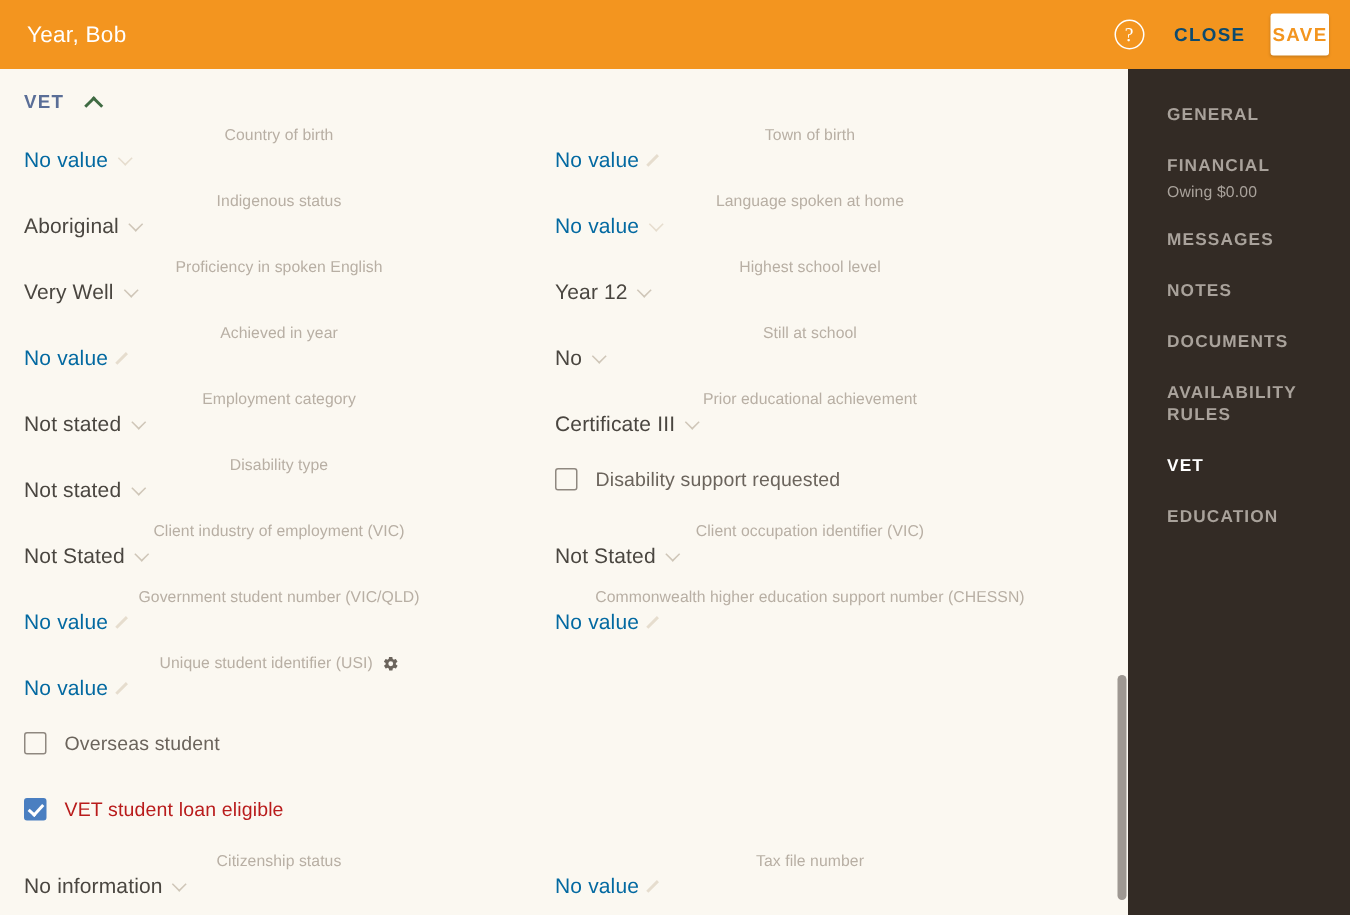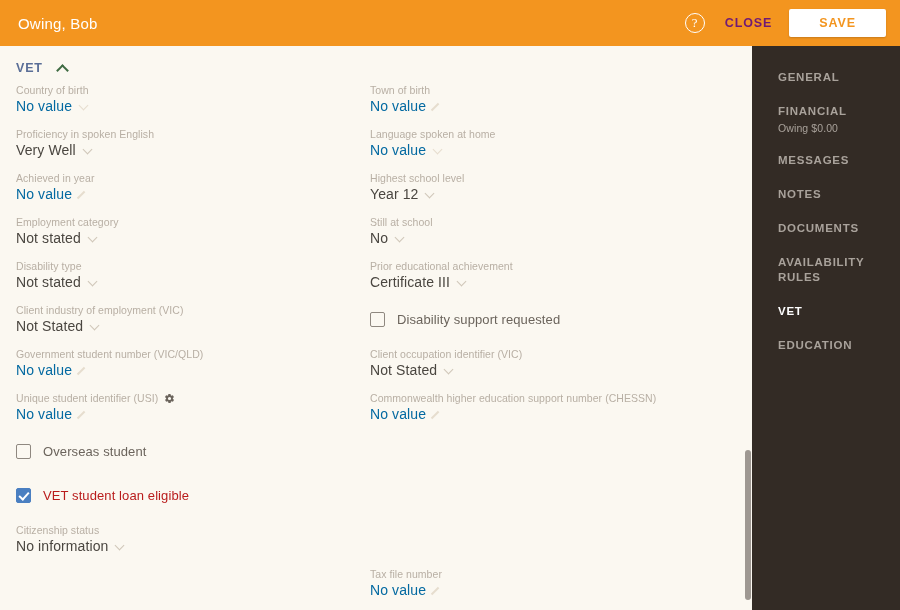--- a/index.html
+++ b/index.html
@@ -48,38 +48,38 @@
     color: #FFFFFF;
     font-size: 13px;
     line-height: 18px;
     text-align: center;
     margin-right: 20px;
     box-sizing: border-box;
     cursor: pointer;
     font-family: "Liberation Serif", serif;
   }
   .close-btn {
-    color: #701a75;
+    color: #0c4a6e;
     font-size: 12.5px;
     font-weight: bold;
     letter-spacing: 0.9px;
     margin-right: 17px;
     cursor: pointer;
     user-select: none;
     text-align: right;
   }
   .save-btn {
     background: #FFFFFF;
     color: #F3951F;
     font-size: 12.5px;
     font-weight: bold;
     letter-spacing: 0.9px;
     border: none;
     border-radius: 2px;
-    padding: 7px 30px;
+    padding: 7px 1px;
     cursor: pointer;
     font-family: "Liberation Sans", sans-serif;
     box-shadow: 0 1px 2px rgba(0,0,0,0.18);
   }
 
   
   .sidebar {
     position: absolute;
     top: 46px;
     right: 0;
@@ -166,20 +166,21 @@
     margin-bottom: 11px;
     height: 33px;
   }
   .field-label {
     color: #B8AFA4;
     font-size: 10.5px;
     line-height: 14px;
     letter-spacing: 0.05px;
     display: flex;
     align-items: center;
+    justify-content: center;
   }
   .field-value {
     display: flex;
     align-items: center;
     color: #4A4640;
     font-size: 14px;
     line-height: 19px;
     letter-spacing: 0.1px;
     cursor: pointer;
   }
@@ -296,21 +297,21 @@
     border-radius: 3px;
     cursor: pointer;
   }
 </style>
 </head>
 <body>
 
 <div id="app">
 
   <div class="header">
-    <div class="header-title">Owing, Bob</div>
+    <div class="header-title">Year, Bob</div>
     <div class="help-icon">?</div>
     <div class="close-btn">CLOSE</div>
     <button class="save-btn">SAVE</button>
   </div>
 
   <div class="content">
     <div class="section-head">
       <span class="section-title">VET</span>
       <span class="chevron-up"></span>
     </div>
@@ -320,20 +321,29 @@
             <div class="field-label">
               <span>Country of birth</span>
             </div>
             <div class="field-value empty">
               <span>No value</span>
               <span class="ic-chevron"></span>
             </div>
           </div>
           <div class="field">
             <div class="field-label">
+              <span>Indigenous status</span>
+            </div>
+            <div class="field-value">
+              <span>Aboriginal</span>
+              <span class="ic-chevron"></span>
+            </div>
+          </div>
+          <div class="field">
+            <div class="field-label">
               <span>Proficiency in spoken English</span>
             </div>
             <div class="field-value">
               <span>Very Well</span>
               <span class="ic-chevron"></span>
             </div>
           </div>
           <div class="field">
             <div class="field-label">
               <span>Achieved in year</span>

